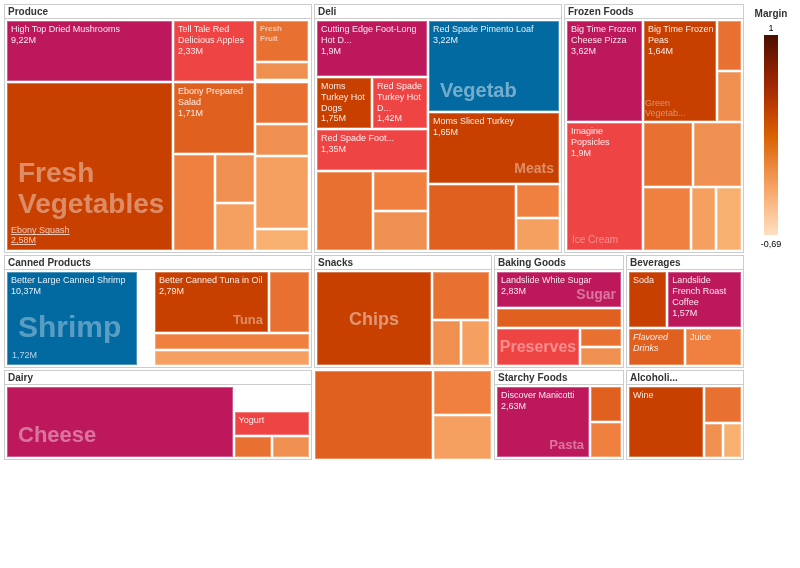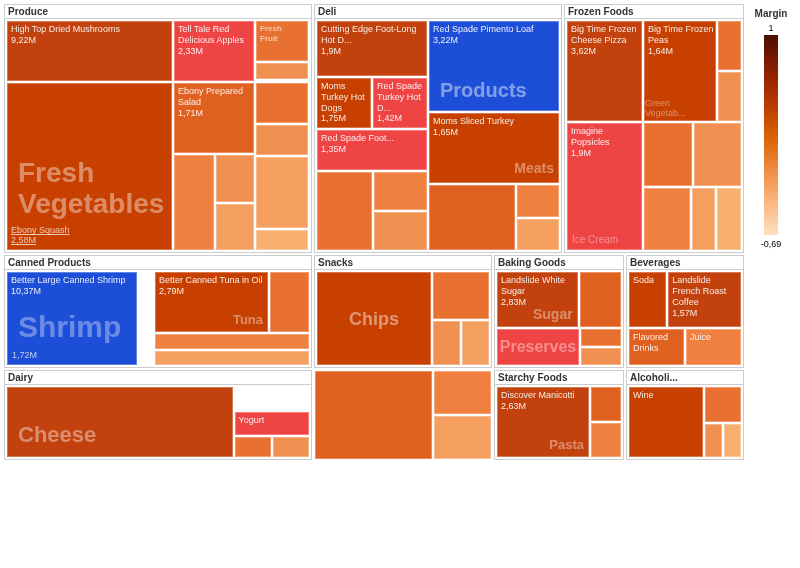--- a/index.html
+++ b/index.html
@@ -54,22 +54,22 @@
       top: 2px;
       left: 3px;
       font-size: 9px;
       color: rgba(255,255,255,0.9);
       line-height: 1.2;
       pointer-events: none;
     }
 
     .row { display: flex; gap: 2px; }
     .col { display: flex; flex-direction: column; gap: 2px; }
-    .c2 { background-color: #1d4ed8; }
-    .c3 { background-color: #c2410c; }
+    .c2 { background-color: #0369a1; }
+    .c3 { background-color: #be185d; }
     .c4 { background-color: #c84000; }
     .c5 { background-color: #ef4444; }
     .c6 { background-color: #e06020; }
     .c7 { background-color: #e87030; }
     .c8 { background-color: #f08040; }
     .c9 { background-color: #f09050; }
     .c10 { background-color: #f5a060; }
     .c11 { background-color: #f8b070; }
 
     
@@ -171,21 +171,21 @@
               <div class="cell c7" style="flex:1;"></div>
               <div class="col" style="flex:1; gap:2px;">
                 <div class="cell c8" style="flex:1;"></div>
                 <div class="cell c9" style="flex:1;"></div>
               </div>
             </div>
           </div>
           <div class="col" style="flex:1; gap:2px;">
             <div class="cell c2" style="height:90px; position:relative;">
               <span class="cell-label">Red Spade Pimento Loaf<br>3,22M</span>
-              <span style="position:absolute; bottom:8px; left:10px; font-size:20px; font-weight:bold; color:rgba(255,255,255,0.45);">Products</span>
+              <span style="position:absolute; bottom:8px; left:10px; font-size:20px; font-weight:bold; color:rgba(255,255,255,0.45);">Vegetab</span>
             </div>
             <div class="cell c4" style="height:70px; position:relative;">
               <span class="cell-label">Moms Sliced Turkey<br>1,65M</span>
               <span style="position:absolute; bottom:6px; right:4px; font-size:14px; font-weight:bold; color:rgba(255,255,255,0.4);">Meats</span>
             </div>
             <div class="row" style="flex:1; gap:2px;">
               <div class="cell c6" style="flex:2;"></div>
               <div class="col" style="flex:1; gap:2px;">
                 <div class="cell c8" style="flex:1;"></div>
                 <div class="cell c10" style="flex:1;"></div>
@@ -278,21 +278,21 @@
                 <div class="cell c10" style="flex:1;"></div>
               </div>
             </div>
           </div>
         </div>
       </div>
 
       <div class="section" style="width:130px;">
         <div class="section-header">Baking Goods</div>
         <div class="section-body" style="padding:2px; gap:2px; flex-direction:column;">
-          <div class="row" style="height:55px; gap:2px;">
+          <div class="row" style="height:55px; gap:2px;flex-direction:column;">
             <div class="cell c3" style="flex:2; position:relative;">
               <span class="cell-label">Landslide White Sugar<br>2,83M</span>
               <span style="position:absolute; bottom:4px; right:4px; font-size:14px; font-weight:bold; color:rgba(255,255,255,0.4);">Sugar</span>
             </div>
             <div class="cell c6" style="flex:1;"></div>
           </div>
           <div class="row" style="flex:1; gap:2px;">
             <div class="cell c5" style="flex:2; position:relative;">
               <span style="position:absolute; top:50%; left:50%; transform:translate(-50%,-50%); font-size:16px; font-weight:bold; color:rgba(255,255,255,0.4); white-space:nowrap;">Preserves</span>
             </div>
@@ -309,21 +309,21 @@
         <div class="section-body" style="padding:2px; gap:2px; flex-direction:column;">
           <div class="row" style="height:55px; gap:2px;">
             <div class="cell c4" style="flex:1;">
               <span class="cell-label">Soda</span>
             </div>
             <div class="cell c3" style="flex:2; position:relative;">
               <span class="cell-label">Landslide French Roast Coffee<br>1,57M</span>
             </div>
           </div>
           <div class="row" style="flex:1; gap:2px;">
-            <div class="cell c6" style="flex:1;">
+            <div class="cell c6" style="flex:1;font-style:italic;">
               <span class="cell-label">Flavored Drinks</span>
             </div>
             <div class="cell c8" style="flex:1;">
               <span class="cell-label">Juice</span>
             </div>
           </div>
         </div>
       </div>
     </div>
 

